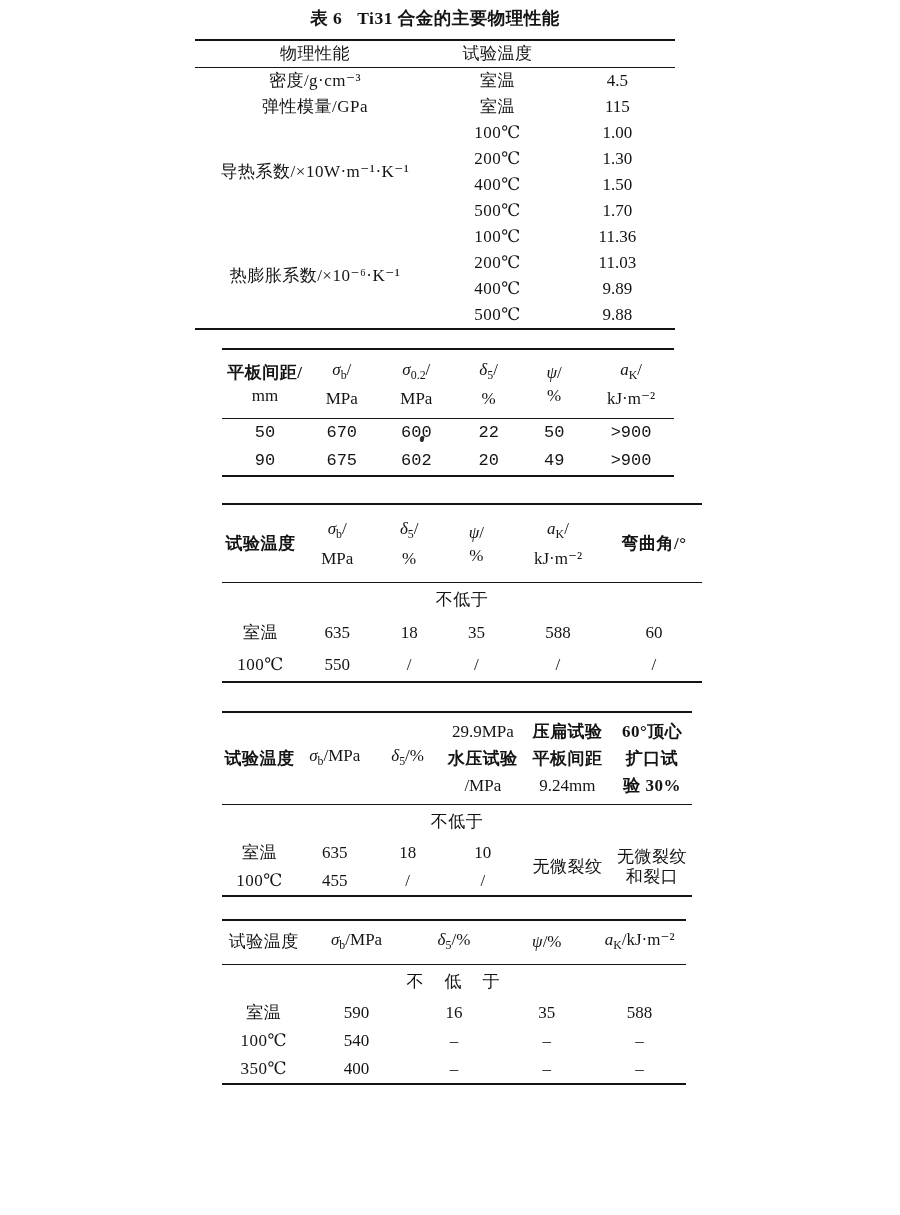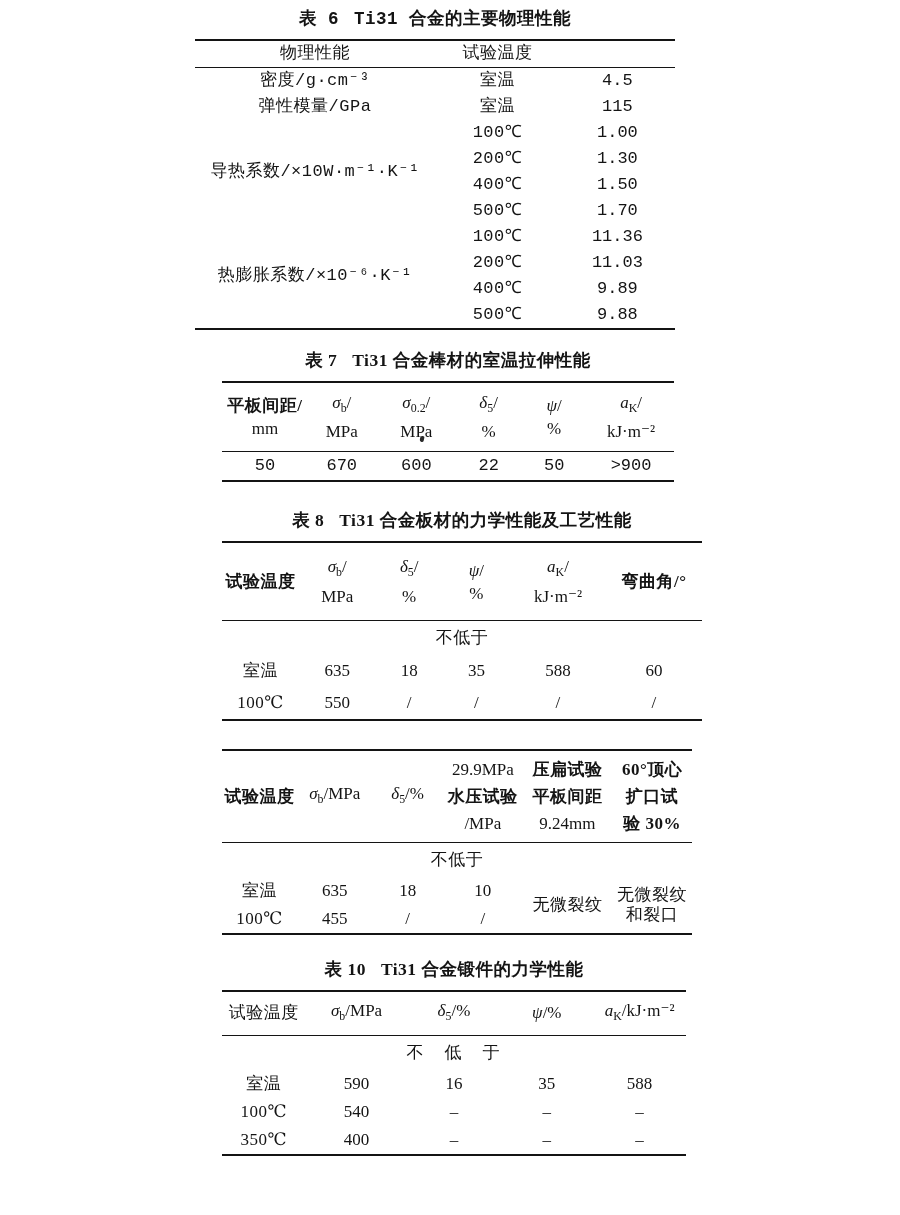--- a/index.html
+++ b/index.html
@@ -26,21 +26,21 @@
     padding: 3px 1px; line-height: 20px; font-weight: 400;
   }
   .tbl thead th { border-bottom: 1.5px solid var(--ink); }
   .zh { font-weight: 700; letter-spacing: 0.5px; }
   .num { font-weight: 400; }
   .vt { vertical-align: top; padding-top: 4px; }
   .hl { line-height: 23px; }
   i { font-style: italic; font-weight: 400; }
   sub { font-size: 70%; }
 
-  .s6  { margin-top: 6px;  width: 480px; margin-left: 195px; font-family: Liberation Mono, monospace; }
+  .s6  { margin-top: 6px;  width: 480px; margin-left: 195px; }
   .s7  { margin-top: 18px; width: 452px; margin-left: 222px; }
   .s8  { margin-top: 26px; width: 480px; margin-left: 222px; }
   .s9  { margin-top: 28px; width: 470px; margin-left: 222px; }
   .s10 { margin-top: 22px; width: 464px; margin-left: 222px; }
 
   .s6 tbody td { padding: 3px 1px; }
   .s7 thead th { padding: 8px 1px; }
   .s7 tbody td { padding: 4px 1px; font-family: Liberation Mono, monospace; }
   .s8 thead th { padding: 12px 1px; }
   .s8 tbody td { padding: 6px 1px; }
@@ -117,23 +117,20 @@
       </tr>
       <tr>
         <td class="zh">500℃</td>
         <td class="num">9.88</td>
       </tr>
     </tbody>
   </table>
 </section>
 
 <section class="sect s7">
-  <div class="ttl">
-    <span>表 7</span><span class="t-text">Ti31 合金棒材的室温拉伸性能</span>
-  </div>
   <table class="tbl">
     <colgroup>
         <col style="width:19%">
         <col style="width:15%">
         <col style="width:18%">
         <col style="width:14%">
         <col style="width:15%">
         <col style="width:19%">
       </colgroup>
     <thead>
@@ -166,29 +163,34 @@
     </thead>
     <tbody>
       <tr>
         <td class="num">50</td>
         <td class="num">670</td>
         <td class="num">600</td>
         <td class="num">22</td>
         <td class="num">50</td>
         <td class="num">&gt;900</td>
       </tr>
+      <tr>
+        <td class="num">90</td>
+        <td class="num">675</td>
+        <td class="num">602</td>
+        <td class="num">20</td>
+        <td class="num">49</td>
+        <td class="num">&gt;900</td>
+      </tr>
     </tbody>
   </table>
   <div class="speck" style="left:198px; top:88px; position:absolute;"></div>
 </section>
 
 <section class="sect s8">
-  <div class="ttl">
-    <span>表 8</span><span class="t-text">Ti31 合金板材的力学性能及工艺性能</span>
-  </div>
   <table class="tbl">
     <colgroup>
         <col style="width:16%">
         <col style="width:16%">
         <col style="width:14%">
         <col style="width:14%">
         <col style="width:20%">
         <col style="width:20%">
       </colgroup>
     <thead>
@@ -298,23 +300,20 @@
         <td class="zh">100℃</td>
         <td class="num">455</td>
         <td class="num">/</td>
         <td class="num">/</td>
       </tr>
     </tbody>
   </table>
 </section>
 
 <section class="sect s10">
-  <div class="ttl">
-    <span>表 10</span><span class="t-text">Ti31 合金锻件的力学性能</span>
-  </div>
   <table class="tbl">
     <colgroup>
         <col style="width:18%">
         <col style="width:22%">
         <col style="width:20%">
         <col style="width:20%">
         <col style="width:20%">
       </colgroup>
     <thead>
       <tr>

